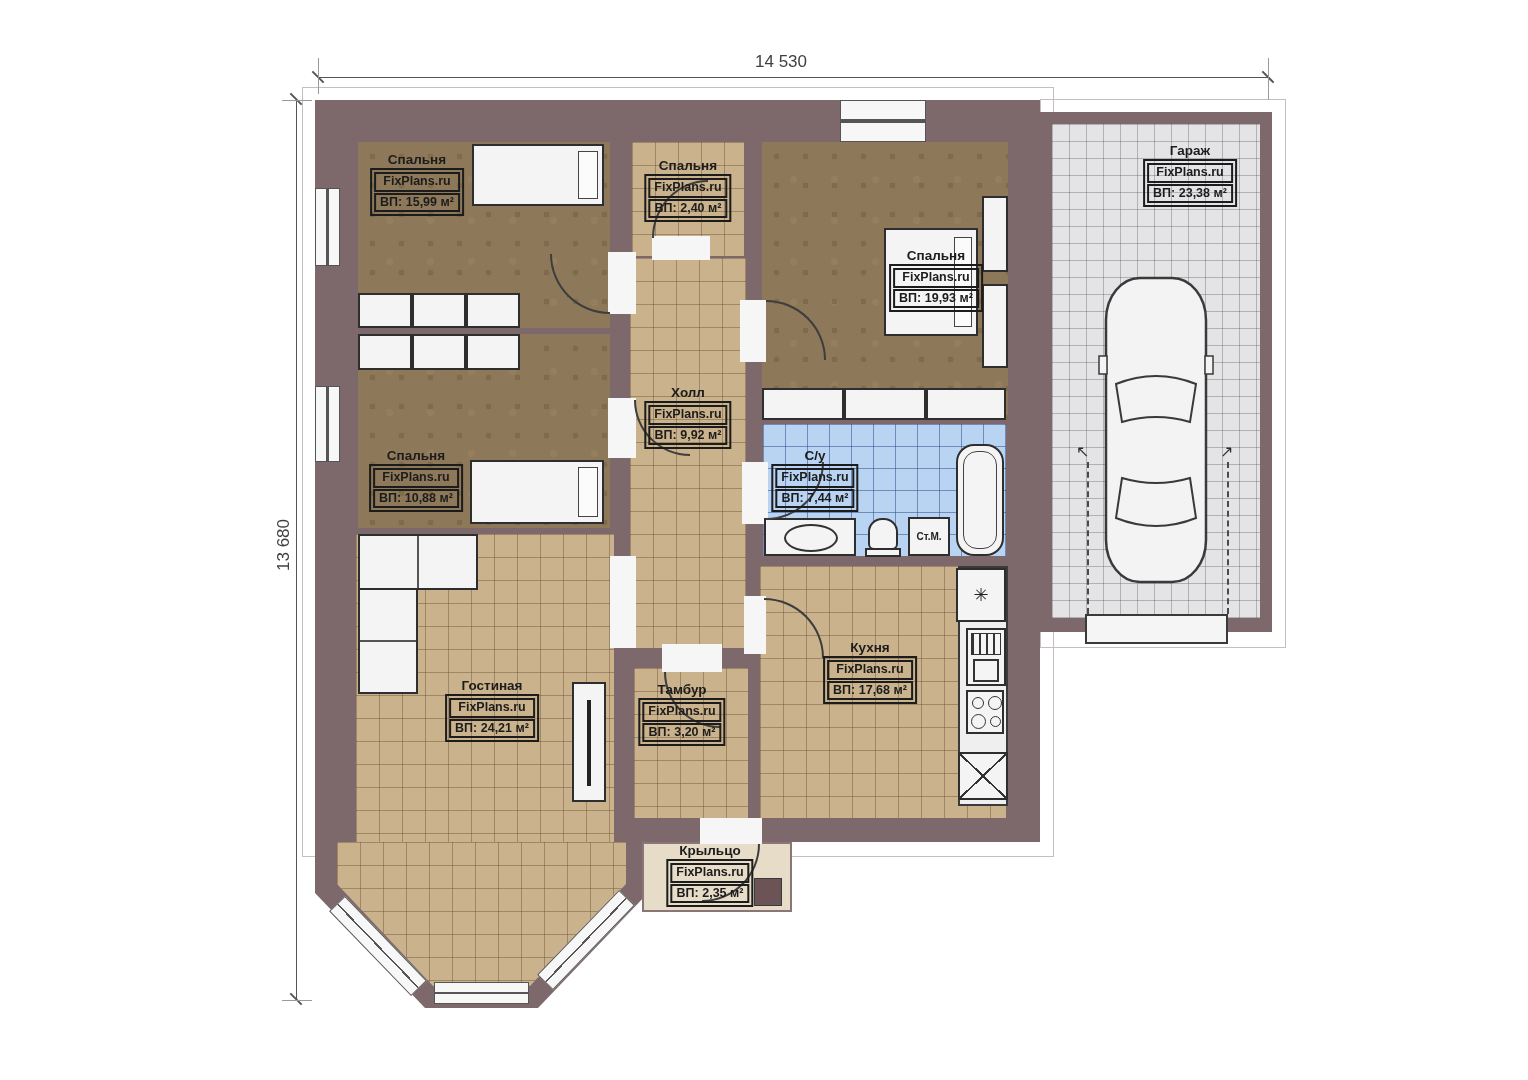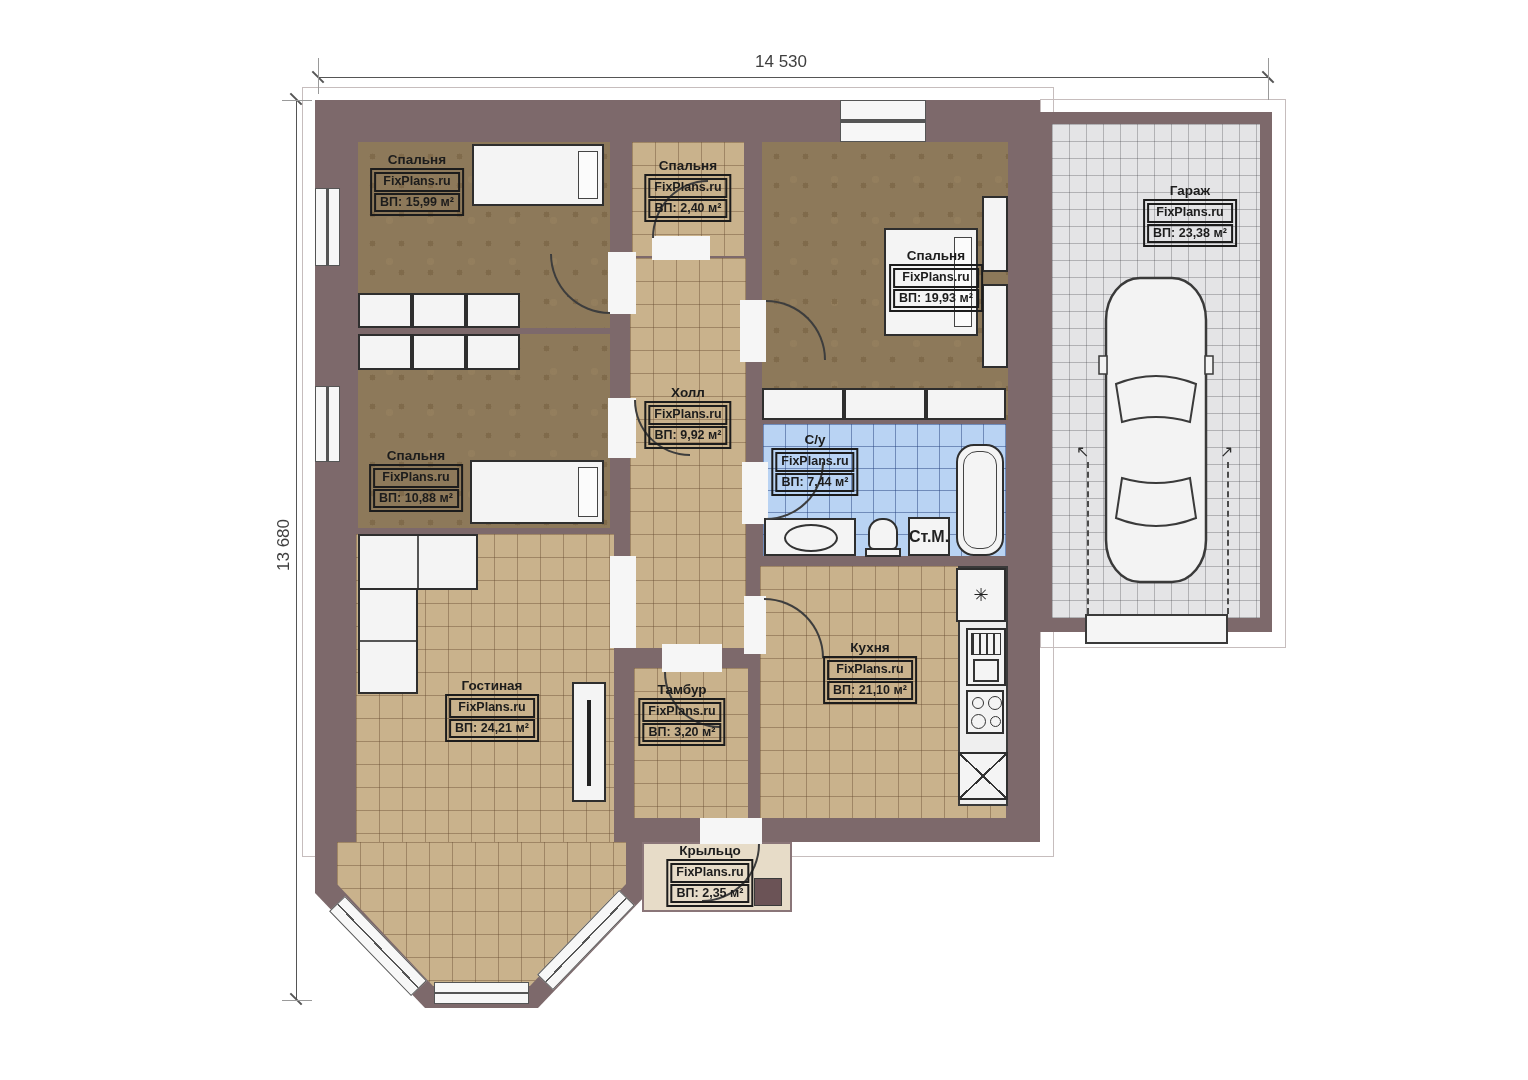--- a/index.html
+++ b/index.html
@@ -108,21 +108,21 @@
   <div class="fur" style="left:762px;top:388px;width:82px;height:32px;"></div>
   <div class="fur" style="left:844px;top:388px;width:82px;height:32px;"></div>
   <div class="fur" style="left:926px;top:388px;width:80px;height:32px;"></div>
 
   <div class="fur" style="left:764px;top:518px;width:92px;height:38px;">
     <div class="abs" style="left:18px;top:4px;width:54px;height:28px;border:2px solid #333;border-radius:50%;"></div>
   </div>
   <div class="fur" style="left:868px;top:518px;width:30px;height:32px;border-radius:14px 14px 6px 6px;"></div>
   <div class="fur" style="left:865px;top:548px;width:36px;height:9px;"></div>
   <div class="fur" style="left:908px;top:517px;width:42px;height:39px;display:flex;align-items:center;justify-content:center;">
-    <span style="font-size:16px;font-weight:bold;color:#222;">Ст.М.</span>
+    <span style="font-size:10px;font-weight:bold;color:#222;">Ст.М.</span>
   </div>
   <div class="fur" style="left:956px;top:444px;width:48px;height:112px;border-radius:18px;">
     <div class="abs" style="left:5px;top:5px;width:34px;height:98px;border:1.5px solid #444;border-radius:14px;"></div>
   </div>
 
   <div class="soft" style="left:958px;top:566px;width:50px;height:240px;background:#efefef;"></div>
   <div class="fur" style="left:956px;top:568px;width:50px;height:54px;display:flex;align-items:center;justify-content:center;">
     <span style="font-size:18px;color:#222;">✳</span>
   </div>
   <div class="fur" style="left:966px;top:628px;width:40px;height:58px;">
@@ -178,35 +178,35 @@
       <div>ВП: 2,40 м²</div>
     </div>
   </div>
   <div class="rlabel" style="left:936px;top:248px;">
     <div class="rname">Спальня</div>
     <div class="boxes">
       <div>FixPlans.ru</div>
       <div>ВП: 19,93 м²</div>
     </div>
   </div>
-  <div class="rlabel" style="left:1190px;top:143px;margin-top:40px;">
+  <div class="rlabel" style="left:1190px;top:143px;">
     <div class="rname">Гараж</div>
     <div class="boxes">
       <div>FixPlans.ru</div>
       <div>ВП: 23,38 м²</div>
     </div>
   </div>
   <div class="rlabel" style="left:688px;top:385px;">
     <div class="rname">Холл</div>
     <div class="boxes">
       <div>FixPlans.ru</div>
       <div>ВП: 9,92 м²</div>
     </div>
   </div>
-  <div class="rlabel" style="left:815px;top:432px;">
+  <div class="rlabel" style="left:815px;top:448px;">
     <div class="rname">С/у</div>
     <div class="boxes">
       <div>FixPlans.ru</div>
       <div>ВП: 7,44 м²</div>
     </div>
   </div>
   <div class="rlabel" style="left:416px;top:448px;">
     <div class="rname">Спальня</div>
     <div class="boxes">
       <div>FixPlans.ru</div>
@@ -224,21 +224,21 @@
     <div class="rname">Тамбур</div>
     <div class="boxes">
       <div>FixPlans.ru</div>
       <div>ВП: 3,20 м²</div>
     </div>
   </div>
   <div class="rlabel" style="left:870px;top:640px;">
     <div class="rname">Кухня</div>
     <div class="boxes">
       <div>FixPlans.ru</div>
-      <div>ВП: 21,10 м²</div>
+      <div>ВП: 17,68 м²</div>
     </div>
   </div>
   <div class="rlabel" style="left:710px;top:843px;">
     <div class="rname">Крыльцо</div>
     <div class="boxes">
       <div>FixPlans.ru</div>
       <div>ВП: 2,35 м²</div>
     </div>
   </div>
 

